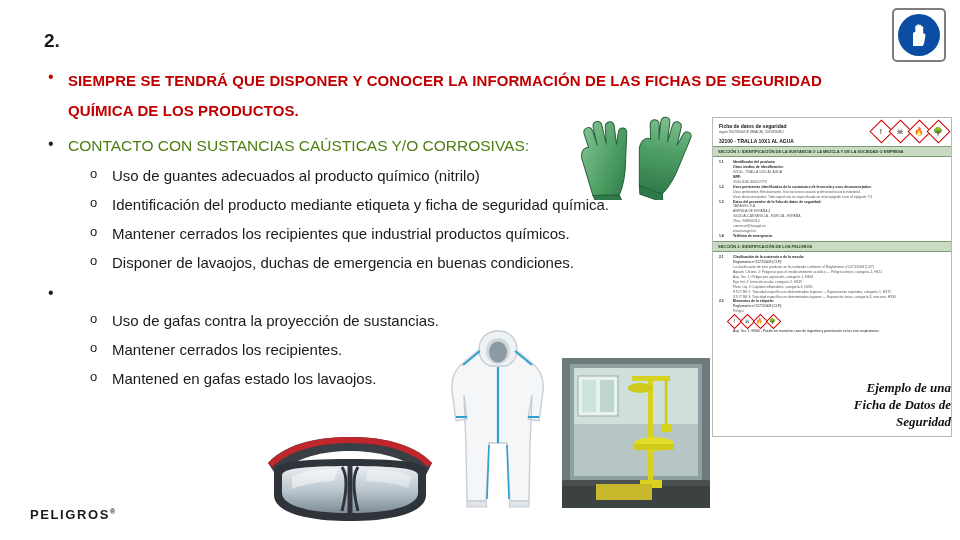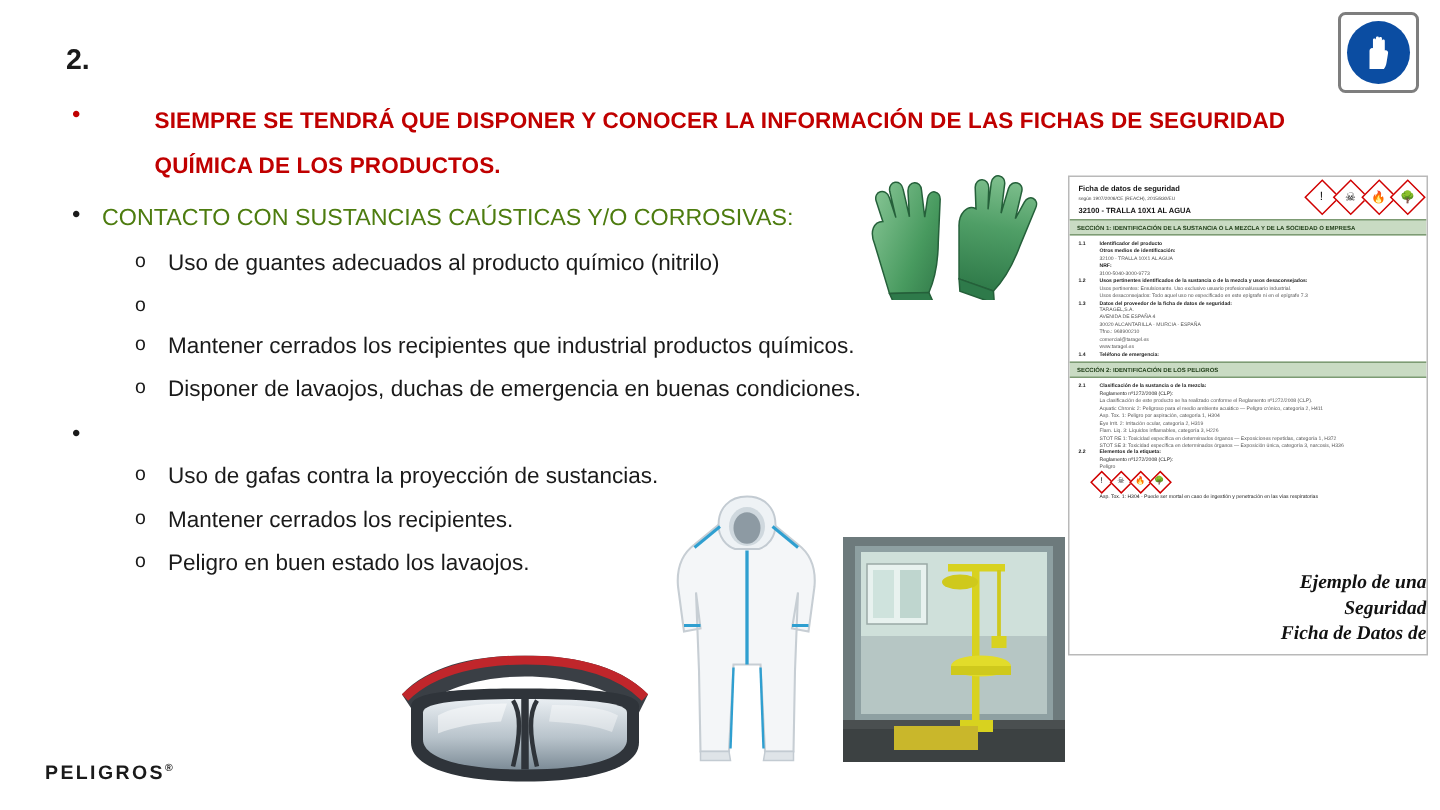--- a/index.html
+++ b/index.html
@@ -41,21 +41,21 @@
     color: #C00000; font-size: 16px; line-height: 22px;
     width: 24px; flex: 0 0 24px; text-align: left;
     padding-left: 4px;
   }
   .b1.plain .dot { color: #1a1a1a; }
   .b1 .txt {
     font-size: 15.5px; line-height: 26px; color: #4d7c0f;
   }
   .b1.red .txt {
     color: #C00000; font-weight: bold; letter-spacing: .1px;
-    font-size: 15px; line-height: 30px; margin-left: 35px;
+    font-size: 15px; line-height: 30px;
   }
 
   .b2 {
     display: flex; align-items: flex-start;
     margin-left: 46px;
   }
   .b2 .circ {
     font-size: 13px; color: #1a1a1a; line-height: 26px;
     width: 22px; flex: 0 0 22px;
   }
@@ -200,20 +200,21 @@
     <div class="b1 plain">
       <span class="dot">•</span>
       <span class="txt">CONTACTO CON SUSTANCIAS CAÚSTICAS Y/O CORROSIVAS:</span>
     </div>
     <div class="b2">
       <span class="circ">o</span>
       <span class="txt">Uso de guantes adecuados al producto químico (nitrilo)</span>
     </div>
     <div class="b2">
       <span class="circ">o</span>
+      <span class="txt">Identificación del producto mediante etiqueta y ficha de seguridad química.</span>
     </div>
     <div class="b2">
       <span class="circ">o</span>
       <span class="txt">Mantener cerrados los recipientes que industrial productos químicos.</span>
     </div>
     <div class="b2">
       <span class="circ">o</span>
       <span class="txt">Disponer de lavaojos, duchas de emergencia en buenas condiciones.</span>
     </div>
 
@@ -225,21 +226,21 @@
     <div class="b2">
       <span class="circ">o</span>
       <span class="txt">Uso de gafas contra la proyección de sustancias.</span>
     </div>
     <div class="b2">
       <span class="circ">o</span>
       <span class="txt">Mantener cerrados los recipientes.</span>
     </div>
     <div class="b2">
       <span class="circ">o</span>
-      <span class="txt">Peligro en buen estado los lavaojos.</span>
+      <span class="txt">Mantened en gafas estado los lavaojos.</span>
     </div>
   </div>
 
   <div class="gloves">
     <svg width="138" height="92" viewBox="0 0 138 92" aria-hidden="true">
       <defs>
         <linearGradient id="gl" x1="0" y1="0" x2="0" y2="1">
           <stop offset="0%" stop-color="#7fc08e"></stop>
           <stop offset="45%" stop-color="#4f9e66"></stop>
           <stop offset="100%" stop-color="#2f7a49"></stop>
@@ -516,22 +517,22 @@
           <span class="v">Asp. Tox. 1: H304 - Puede ser mortal en caso de ingestión y penetración en las vías respiratorias</span>
         </div>
       <div class="ln">
           <span class="k"></span>
           <span class="v muted"></span>
         </div>
     </div>
 
     <div class="sds-cap">
       <div>Ejemplo de una</div>
+      <div>Ficha de Datos de</div>
       <div>Seguridad</div>
-      <div>Ficha de Datos de</div>
     </div>
   </div>
 
   <div class="logo">
     <span>PELIGROS</span><sup>®</sup>
   </div>
 
 </div>
 
 </body></html>

